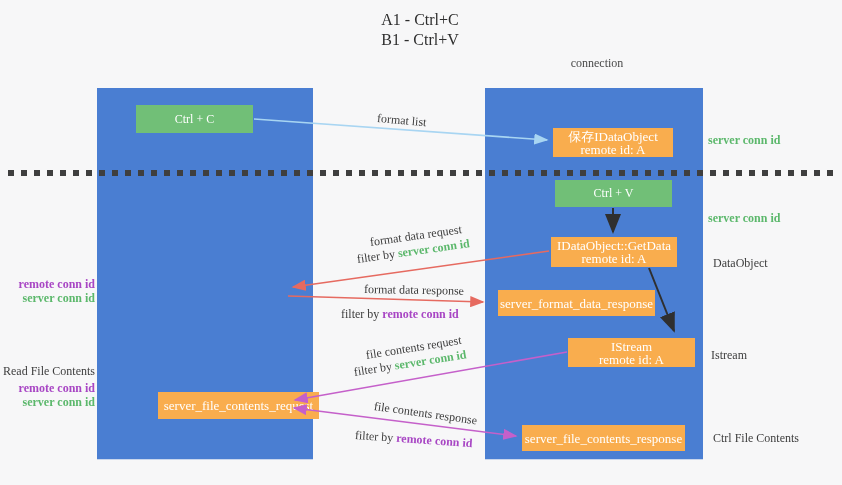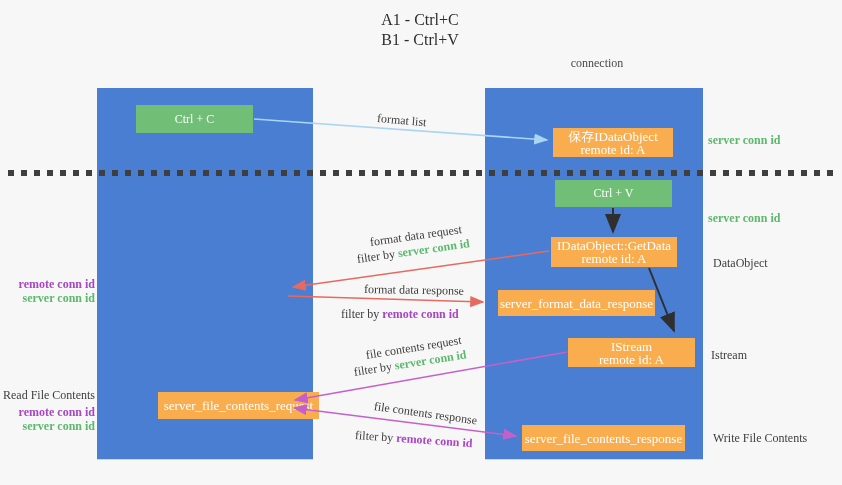--- a/index.html
+++ b/index.html
@@ -84,27 +84,27 @@
     <div>server_file_contents_request</div>
   </div>
   <div class="node node-orange" style="left:522px;top:425px;width:163px;height:26px;">
     <div>server_file_contents_response</div>
   </div>
 
   <div class="side-label key key-green" style="left:708px;top:133px;">server conn id</div>
   <div class="side-label key key-green" style="left:708px;top:211px;">server conn id</div>
   <div class="side-label" style="left:713px;top:256px;">DataObject</div>
   <div class="side-label" style="left:711px;top:348px;">Istream</div>
-  <div class="side-label" style="left:713px;top:431px;">Write File Contents</div>
+  <div class="side-label" style="left:713px;top:431px;">Ctrl File Contents</div>
 
   <div class="left-stack" style="top:277px;">
     <div class="key key-purple">remote conn id</div>
     <div class="key key-green">server conn id</div>
   </div>
-  <div class="left-stack" style="top:388px;">
+  <div class="left-stack" style="top:364px;">
     <div style="color:#3d3d3d;">Read File Contents</div>
     <div class="key key-purple" style="margin-top:3px;">remote conn id</div>
     <div class="key key-green">server conn id</div>
   </div>
 
   <div class="edge-label" style="left:377px;top:111px;transform:rotate(5deg);">format list</div>
 
   <div class="edge-label" style="left:370px;top:235px;transform:rotate(-8deg);">format data request</div>
   <div class="edge-label" style="left:357px;top:252px;transform:rotate(-8deg);"><span>filter by </span><span class="key key-green">server conn id</span></div>
 

